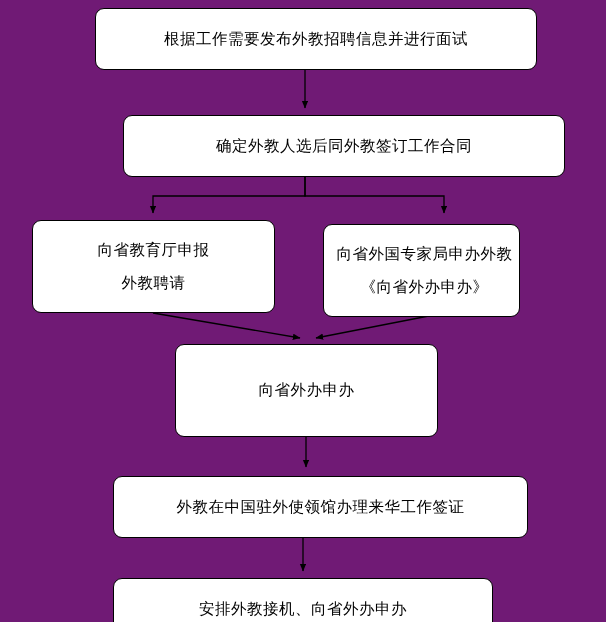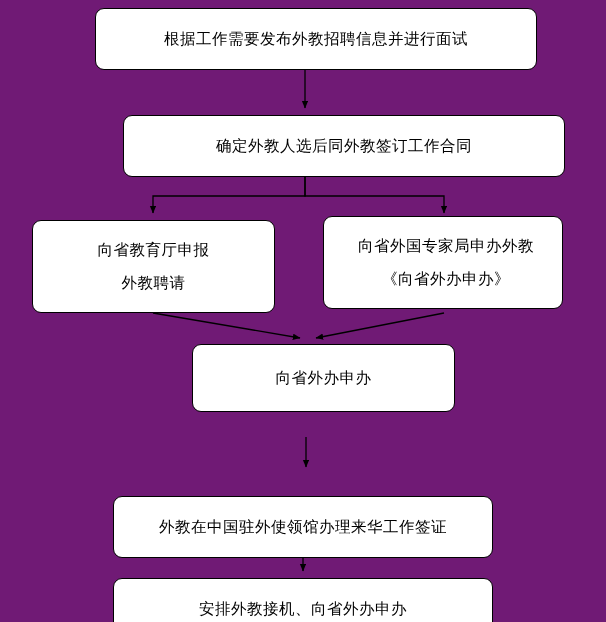--- a/index.html
+++ b/index.html
@@ -94,30 +94,30 @@
 
   <div class="node" style="left:95px; top:115px; width:442px; height:62px;margin-left:28px;">
     <span class="line">确定外教人选后同外教签订工作合同</span>
   </div>
 
   <div class="node" style="left:32px; top:220px; width:243px; height:93px;">
     <span class="line">向省教育厅申报</span>
     <span class="line">外教聘请</span>
   </div>
 
-  <div class="node" style="left:323px; top:216px; width:240px; height:93px;padding-left:6px;">
+  <div class="node" style="left:323px; top:224px; width:197px; height:93px;padding-left:6px;">
     <span class="line">向省外国专家局申办外教</span>
     <span class="line">《向省外办申办》</span>
   </div>
 
-  <div class="node" style="left:192px; top:344px; width:263px; height:68px;">
+  <div class="node" style="left:175px; top:344px; width:263px; height:93px;">
     <span class="line">向省外办申办</span>
   </div>
 
-  <div class="node" style="left:113px; top:496px; width:380px; height:62px;">
+  <div class="node" style="left:113px; top:476px; width:415px; height:62px;">
     <span class="line">外教在中国驻外使领馆办理来华工作签证</span>
   </div>
 
   <div class="node" style="left:113px; top:578px; width:380px; height:62px;">
     <span class="line">安排外教接机、向省外办申办</span>
   </div>
 
 </div>
 
 </body></html>

